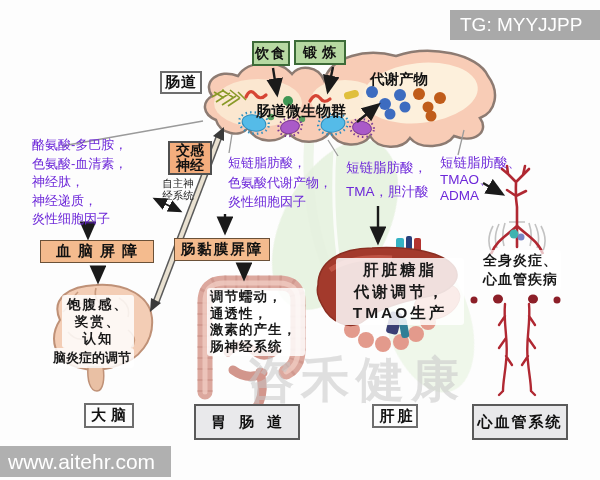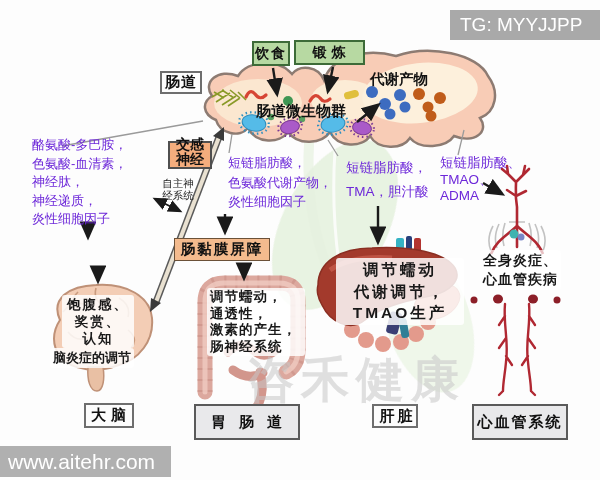--- a/index.html
+++ b/index.html
@@ -180,35 +180,35 @@
       <line x1="155" y1="199" x2="180" y2="211" stroke-width="1.8" marker-start="url(#ahr)" marker-end="url(#ah)"></line>
     </g>
   </svg>
 
   <div class="abs wm-brand" style="left:246px;top:348px;">咨禾健康</div>
 
   <div class="abs bar tgbar" style="left:450px;top:10px;width:150px;height:30px;">TG: MYYJJPP</div>
   <div class="abs bar sitebar" style="left:0px;top:446px;width:163px;height:31px;">www.aitehr.com</div>
 
   <div class="abs box gbox ls2" style="left:252px;top:41px;width:38px;height:25px;">饮食</div>
-  <div class="abs box gbox ls5" style="left:294px;top:40px;width:71px;height:25px;padding-left:4px;">锻炼</div>
+  <div class="abs box gbox ls5" style="left:294px;top:40px;width:52px;height:25px;padding-left:4px;">锻炼</div>
   <div class="abs box wlabel ls1" style="left:160px;top:71px;width:42px;height:23px;">肠道</div>
 
   <div class="abs txt" style="left:256px;top:102px;font-size:15px;font-weight:bold;">肠道微生物群</div>
   <div class="abs txt" style="left:370px;top:70px;font-size:14.5px;font-weight:600;">代谢产物</div>
 
   <div class="abs col" style="left:32px;top:136px;line-height:18.5px;">
     <div>酪氨酸-多巴胺，</div>
     <div>色氨酸-血清素，</div>
     <div>神经肽，</div>
     <div>神经递质，</div>
     <div>炎性细胞因子</div>
   </div>
 
-  <div class="abs box sympbox" style="left:168px;top:141px;width:44px;height:28px;flex-direction:column;justify-content:flex-end;">
+  <div class="abs box sympbox" style="left:168px;top:141px;width:44px;height:34px;flex-direction:column;">
     <div>交感</div>
     <div>神经</div>
   </div>
   <div class="abs small" style="left:152px;top:177px;width:52px;">
     <div>自主神</div>
     <div>经系统</div>
   </div>
 
   <div class="abs col" style="left:228px;top:153px;line-height:19.5px;">
     <div>短链脂肪酸，</div>
@@ -218,38 +218,39 @@
   <div class="abs col" style="left:346px;top:156px;font-size:13.5px;line-height:24px;">
     <div>短链脂肪酸，</div>
     <div>TMA，胆汁酸</div>
   </div>
   <div class="abs col" style="left:440px;top:155px;font-size:13.5px;line-height:16.5px;">
     <div>短链脂肪酸、</div>
     <div>TMAO、</div>
     <div>ADMA</div>
   </div>
 
+  <div class="abs box obox ls7" style="left:40px;top:240px;width:114px;height:23px;padding-left:6px;">血脑屏障</div>
   <div class="abs box obox ls2" style="left:174px;top:238px;width:96px;height:23px;font-size:14.5px;">肠黏膜屏障</div>
 
   <div class="abs fx ls2" style="left:62px;top:295px;width:66px;font-size:13.5px;line-height:17px;text-align:center;">
     <div>饱腹感、</div>
     <div>奖赏、</div>
     <div>认知</div>
   </div>
   <div class="abs fx" style="left:50px;top:348px;font-size:13px;">脑炎症的调节</div>
 
   <div class="abs fx ls1" style="left:207px;top:288px;width:92px;font-size:13.5px;line-height:16.5px;">
     <div>调节蠕动，</div>
     <div>通透性，</div>
     <div>激素的产生，</div>
     <div>肠神经系统</div>
   </div>
 
   <div class="abs fx ls3" style="left:336px;top:258px;width:122px;font-size:15.5px;line-height:21.5px;text-align:center;">
-    <div>调节蠕动</div>
+    <div>肝脏糖脂</div>
     <div>代谢调节，</div>
     <div>TMAO生产</div>
   </div>
 
   <div class="abs fx ls1" style="left:480px;top:250px;font-size:14px;line-height:19px;background:rgba(255,255,255,0.7);">
     <div>全身炎症、</div>
     <div>心血管疾病</div>
   </div>
 
   <div class="abs box wlabel ls5" style="left:84px;top:403px;width:50px;height:25px;padding-left:4px;">大脑</div>

